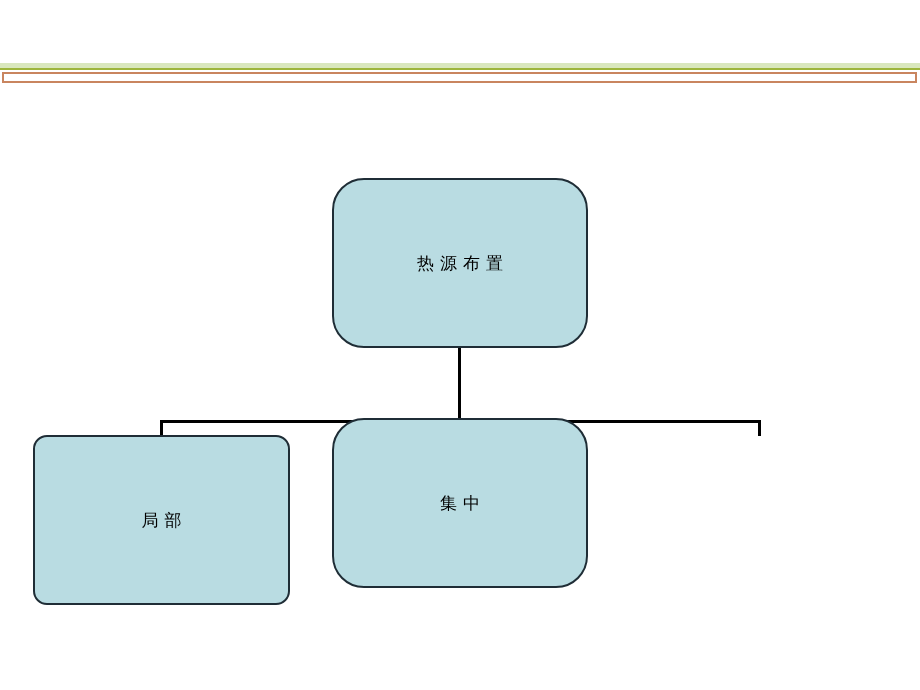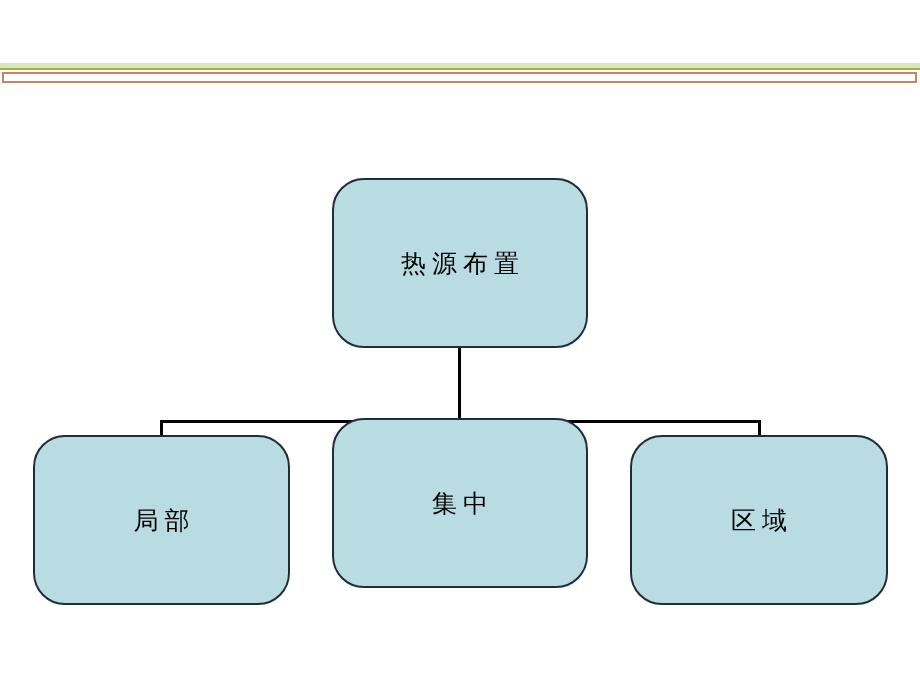--- a/index.html
+++ b/index.html
@@ -39,30 +39,30 @@
   
   .node {
     position: absolute;
     box-sizing: border-box;
     border: 2px solid #1f2d36;
     border-radius: 32px;
     background: #b9dce2;
     display: flex;
     align-items: center;
     justify-content: center;
-    font-size: 25px;
+    font-size: 17px;
     color: #000000;
   }
   .node span {
     letter-spacing: 6px;
     margin-right: -6px; 
     white-space: nowrap;
   }
   .node-root  { left: 332px; top: 178px; width: 256px; height: 170px; }
-  .node-c1    { left: 33px;  top: 435px; width: 257px; height: 170px; }
+  .node-c1    { left: 33px;  top: 435px; width: 257px; height: 170px; border-radius: 14px; }
   .node-c2    { left: 332px; top: 418px; width: 256px; height: 170px; }
   .node-c3    { left: 630px; top: 435px; width: 258px; height: 170px; }
 
   
   .connector {
     position: absolute;
     background: #000000;
   }
   .conn-stem   { left: 458px; top: 348px; width: 3px;   height: 75px; }
   .conn-hline  { left: 160px; top: 420px; width: 601px; height: 3px;  }
@@ -89,17 +89,14 @@
   </div>
 
   <div class="node node-c1">
     <span>局部</span>
   </div>
 
   <div class="node node-c2">
     <span>集中</span>
   </div>
 
-  <div class="node node-c3">
-    <span>区域</span>
-  </div>
 
 </div>
 
 </body></html>

